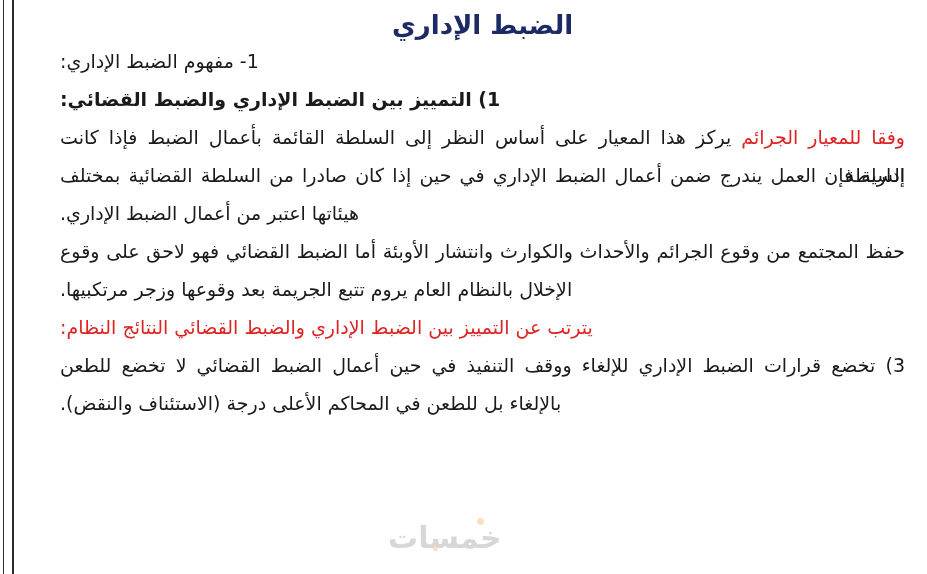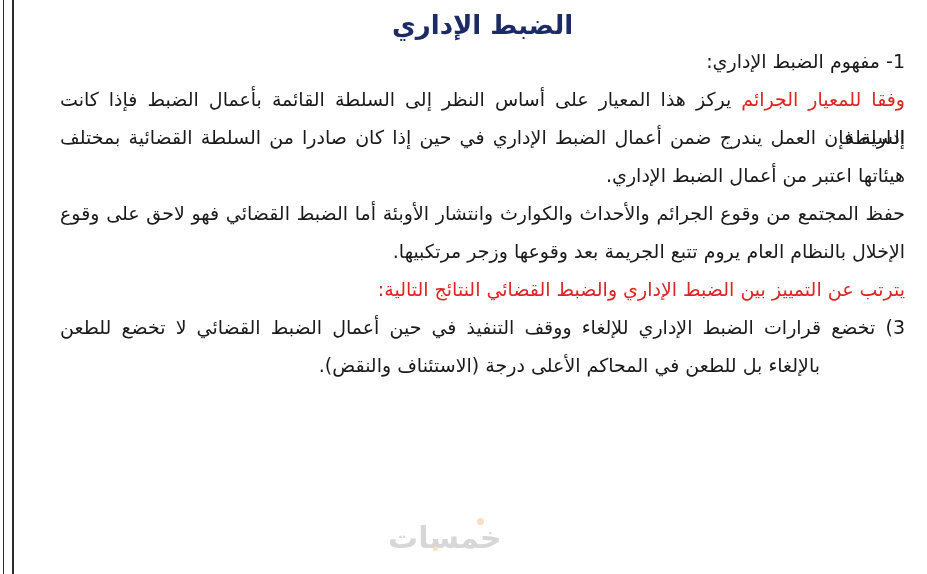--- a/index.html
+++ b/index.html
@@ -37,21 +37,21 @@
     color:var(--title-color);
     height:42px;
     padding-top:8px;
     line-height:34px;
   }
   .ln{
     font-size:19px;
     line-height:38px;
     height:38px;
     white-space:normal;
-    text-align:right;
+    text-align:left;
   }
   .justify{
     text-align:justify;
     text-align-last:justify;
   }
   .bold{font-weight:bold;}
   .red{color:var(--red);}
   .indent{padding-right:85px;}
   .prefix-red{color:var(--red);}
   .watermark{
@@ -87,32 +87,33 @@
 </div>
 
 <div class="content">
 
   <div class="doc-title">الضبط الإداري</div>
 
   <div class="ln">1- مفهوم الضبط الإداري:</div>
 
 
 
+  <div class="ln bold">1) التمييز بين الضبط الإداري والضبط القضائي:</div>
 
   <div class="ln justify"><span class="prefix-red">وفقا للمعيار الجرائم</span><span> يركز هذا المعيار على أساس النظر إلى السلطة القائمة بأعمال الضبط فإذا كانت السلطة</span></div>
 
   <div class="ln justify">إدارية فإن العمل يندرج ضمن أعمال الضبط الإداري في حين إذا كان صادرا من السلطة القضائية بمختلف</div>
 
   <div class="ln">هيئاتها اعتبر من أعمال الضبط الإداري.</div>
 
 
   <div class="ln justify">حفظ المجتمع من وقوع الجرائم والأحداث والكوارث وانتشار الأوبئة أما الضبط القضائي فهو لاحق على وقوع</div>
 
   <div class="ln">الإخلال بالنظام العام يروم تتبع الجريمة بعد وقوعها وزجر مرتكبيها.</div>
 
-  <div class="ln red">يترتب عن التمييز بين الضبط الإداري والضبط القضائي النتائج التالية:</div>
+  <div class="ln red">يترتب عن التمييز بين الضبط الإداري والضبط القضائي النتائج النظام:</div>
 
 
   <div class="ln justify">3) تخضع قرارات الضبط الإداري للإلغاء ووقف التنفيذ في حين أعمال الضبط القضائي لا تخضع للطعن</div>
 
   <div class="ln indent">بالإلغاء بل للطعن في المحاكم الأعلى درجة (الاستئناف والنقض).</div>
 
 </div>
 
 </body></html>

